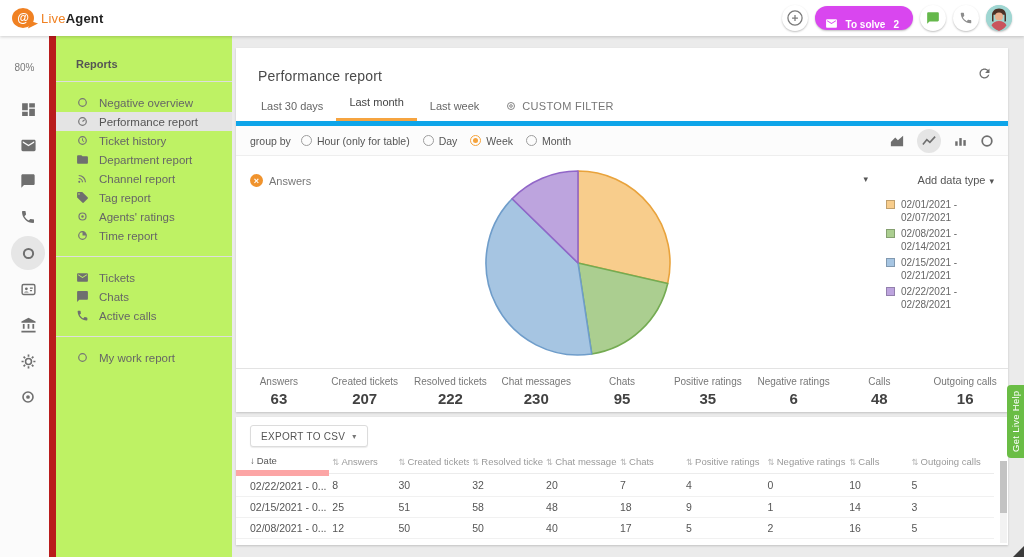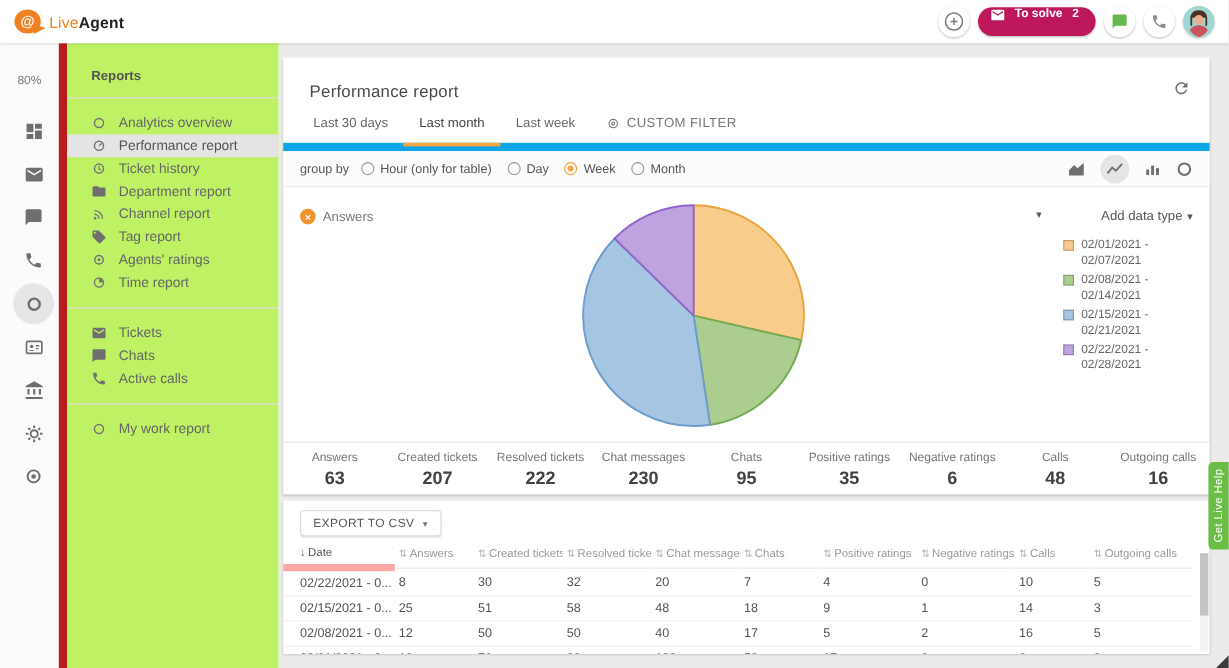--- a/index.html
+++ b/index.html
@@ -11,21 +11,21 @@
   
   .topbar{position:absolute;left:0;top:0;width:1024px;height:36px;background:#fff;box-shadow:0 1px 3px rgba(0,0,0,.18);z-index:50;display:flex;align-items:center;padding:0 12px}
   .logo{display:flex;align-items:center;gap:7px}
   .logo-bubble{width:22px;height:20px;background:#f08122;border-radius:50% 50% 50% 50%;position:relative;color:#fff;font-weight:bold;font-size:12px;display:flex;align-items:center;justify-content:center}
   .logo-bubble::after{content:"";position:absolute;right:-3px;bottom:-2px;width:0;height:0;border-left:8px solid #f08122;border-bottom:8px solid transparent;transform:rotate(18deg)}
   .brand{font-size:13px;letter-spacing:.2px}
   .brand .b1{color:#f08122}
   .brand .b2{color:#222;font-weight:bold}
   .tb-right{margin-left:auto;display:flex;align-items:center;gap:7px}
   .circ-btn{width:26px;height:26px;border-radius:50%;background:#fff;box-shadow:0 1px 2px rgba(0,0,0,.25);display:flex;align-items:center;justify-content:center;cursor:pointer}
-  .pill{height:24px;background:#be185d;border-radius:13px;box-shadow:0 1px 2px rgba(0,0,0,.25);display:flex;align-items:flex-start;gap:8px;padding:0 14px 0 10px;color:#fff;font-size:10px;font-weight:bold;cursor:pointer}
+  .pill{height:24px;background:#d946ef;border-radius:13px;box-shadow:0 1px 2px rgba(0,0,0,.25);display:flex;align-items:flex-end;gap:8px;padding:0 14px 0 10px;color:#fff;font-size:10px;font-weight:bold;cursor:pointer}
   .avatar{width:26px;height:26px;border-radius:50%;background:#9fd6d2;overflow:hidden;box-shadow:0 1px 2px rgba(0,0,0,.25)}
 
   
   .rail{position:absolute;left:0;top:36px;width:56px;height:521px;background:#fbfbfb;border-right:7px solid #b91c1c}
   .rail-zoom{width:100%;text-align:center;margin-top:26px;font-size:10px;color:#7a7a7a}
   .rail-item{width:56px;height:36px;display:flex;align-items:center;justify-content:center;cursor:pointer}
   .rail-item.first{margin-top:18px}
   .rail-active-wrap{width:34px;height:34px;border-radius:50%;background:#e6e6e6;display:flex;align-items:center;justify-content:center}
 
   
@@ -33,21 +33,21 @@
   .sb-title{font-size:11px;font-weight:bold;color:#555;padding-left:20px}
   .sb-divider{border-top:1px solid #dedede;margin:11px 0 11px 0}
   .sb-item{height:19px;display:flex;align-items:center;gap:10px;padding-left:20px;font-size:11.5px;color:#666;cursor:pointer}
   .sb-item svg{width:13px;height:13px;flex:0 0 auto}
   .sb-item.active{background:#e4e4e4;color:#555}
 
   
   .main-card{position:absolute;left:236px;top:48px;width:772px;height:364px;background:#fff;box-shadow:0 1px 2px rgba(0,0,0,.18)}
   .mc-title{padding:20px 20px 0 22px;font-size:14px;color:#4a4a4a;letter-spacing:.2px}
   .refresh-btn{position:absolute;right:16px;top:18px;cursor:pointer}
-  .tabs{display:flex;align-items:flex-start;padding:0 12px;margin-top:13px;border-bottom:7px solid #0ea5e9;height:29px}
+  .tabs{display:flex;align-items:flex-end;padding:0 12px;margin-top:13px;border-bottom:5px solid #0ea5e9;height:29px}
   .tab{padding:0 13px 9px 13px;font-size:11px;color:#666;cursor:pointer}
   .tab.active{color:#444;border-bottom:3px solid #f6a440;padding-bottom:10px}
   .tab.cf{display:flex;align-items:center;gap:5px;color:#777;letter-spacing:.3px}
 
   .gb-row{height:30px;background:#fcfcfc;border-bottom:1px solid #eee;display:flex;align-items:center;padding:0 14px;font-size:10.5px;color:#555}
   .gb-label{margin-right:10px}
   .radio-opt{display:flex;align-items:center;gap:5px;margin-right:13px;cursor:pointer}
   .radio{width:11px;height:11px;border-radius:50%;border:1.5px solid #9e9e9e;position:relative;flex:0 0 auto}
   .radio.sel{border-color:#f5a33c}
   .radio.sel::after{content:"";position:absolute;left:1.5px;top:1.5px;width:5px;height:5px;border-radius:50%;background:#f5a33c}
@@ -190,21 +190,21 @@
   </div>
 </div>
 
 <div class="sidebar">
   <div class="sb-title">Reports</div>
   <div class="sb-divider"></div>
   <div class="sb-item">
     <svg viewBox="0 0 24 24">
         <circle cx="12" cy="12" r="7" fill="none" stroke="#757575" stroke-width="2.2"></circle>
       </svg>
-    <span>Analytics overview</span>
+    <span>Negative overview</span>
   </div>
   <div class="sb-item active">
     <svg viewBox="0 0 24 24">
         <circle cx="12" cy="12" r="7" fill="none" stroke="#757575" stroke-width="2.2"></circle>
         <path d="M12 12l4.2-3.6" stroke="#757575" stroke-width="2"></path>
       </svg>
     <span>Performance report</span>
   </div>
   <div class="sb-item">
     <svg viewBox="0 0 24 24">

